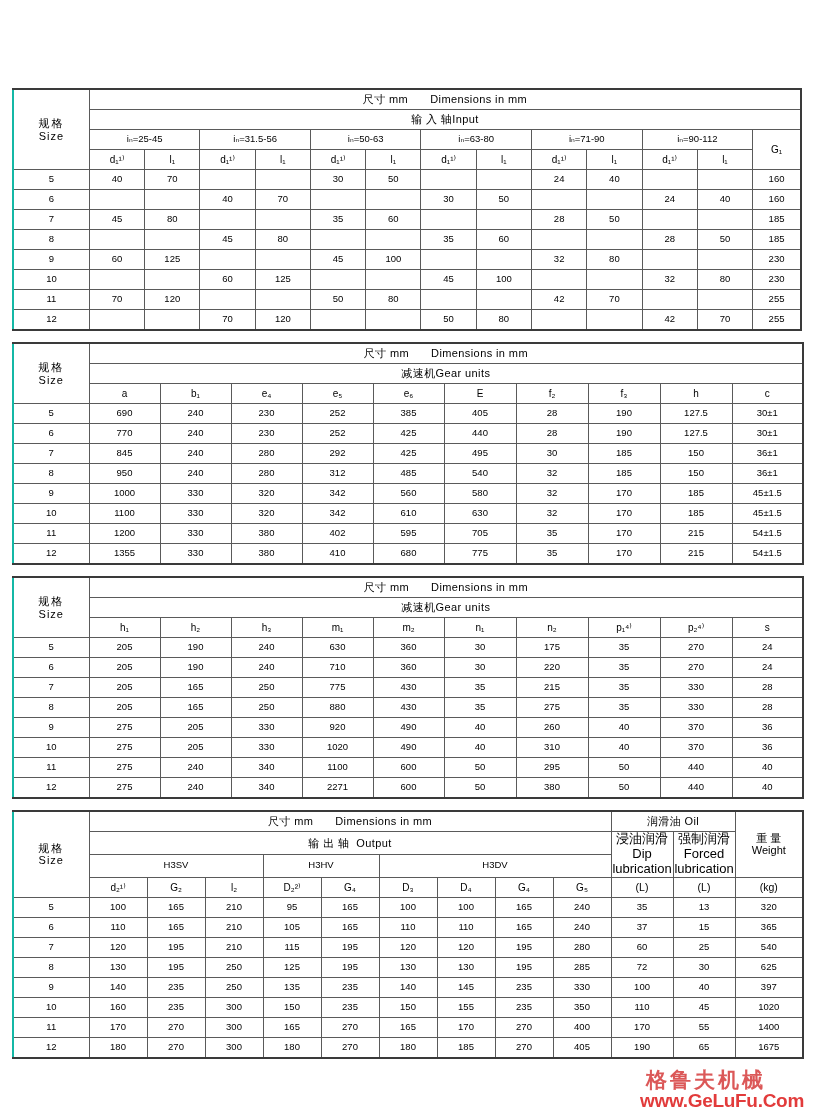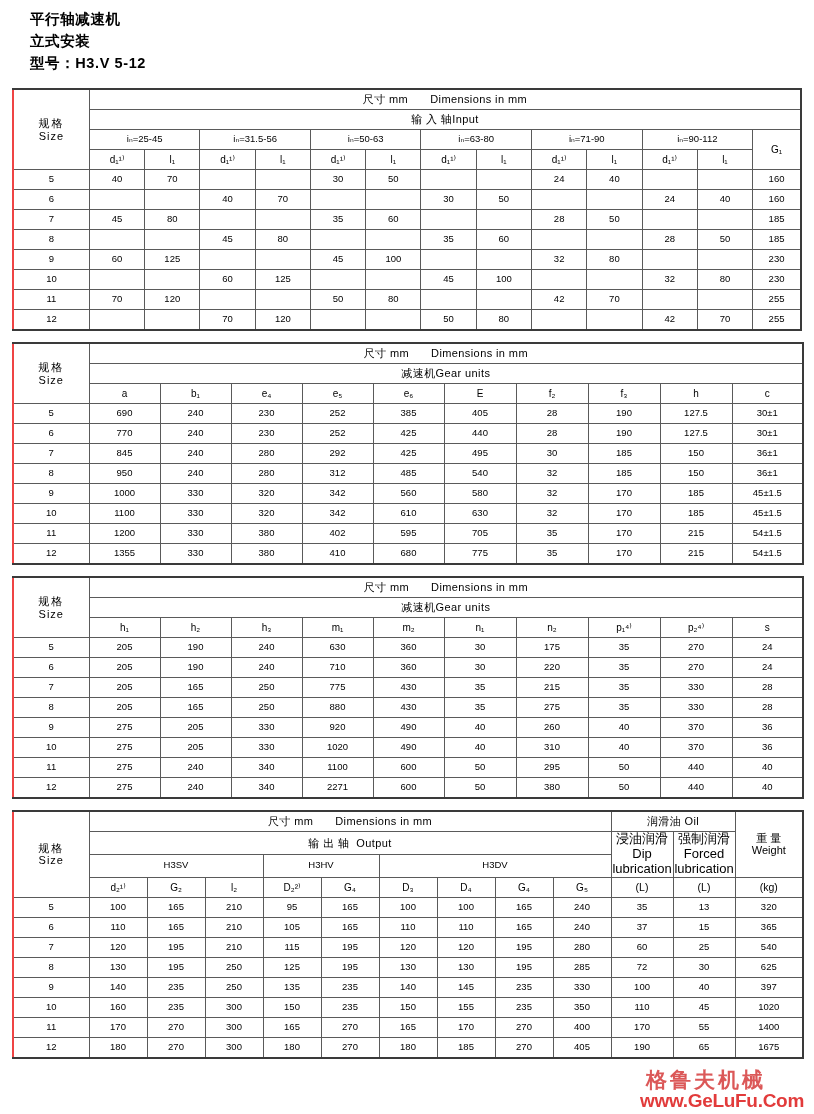--- a/index.html
+++ b/index.html
@@ -51,21 +51,21 @@
   table.spec td, table.spec th {
     border: 1px solid #5a5a5a;
     text-align: center;
     vertical-align: middle;
     font-weight: normal;
     padding: 0;
     height: 19px;
     line-height: 1.15;
     overflow: hidden;
   }
-  table.spec td.outer-l { border-left: 2px solid #ef4444; }
+  table.spec td.outer-l { border-left: 2px solid #14b8a6; }
   table.spec td.outer-r { border-right: 2px solid #3a3a3a; }
   table.spec tr.top-row td { border-top: 2px solid #3a3a3a; }
   table.spec tr.bot-row td { border-bottom: 2px solid #3a3a3a; }
 
   .size-cell {
     font-size: 11px;
     line-height: 14px;
     letter-spacing: 1px;
   }
   .size-cell .cn { letter-spacing: 2px; }
@@ -119,25 +119,20 @@
     color: #e23b3b;
     letter-spacing: -0.3px;
     white-space: nowrap;
     font-family: "Liberation Sans", sans-serif;
   }
 </style>
 </head>
 <body>
 
 <div class="page-header">
-  <div class="hdr-col hdr-cn">
-    <div class="hdr-line">平行轴减速机</div>
-    <div class="hdr-line">立式安装</div>
-    <div class="hdr-line">型号：H3.V  5-12</div>
-  </div>
 </div>
 
 <div class="tbl-wrap">
 <table class="spec">
   <colgroup>
     <col style="width:76px">
     <col style="width:55px">
         <col style="width:55px">
     <col style="width:55px">
         <col style="width:55px">

